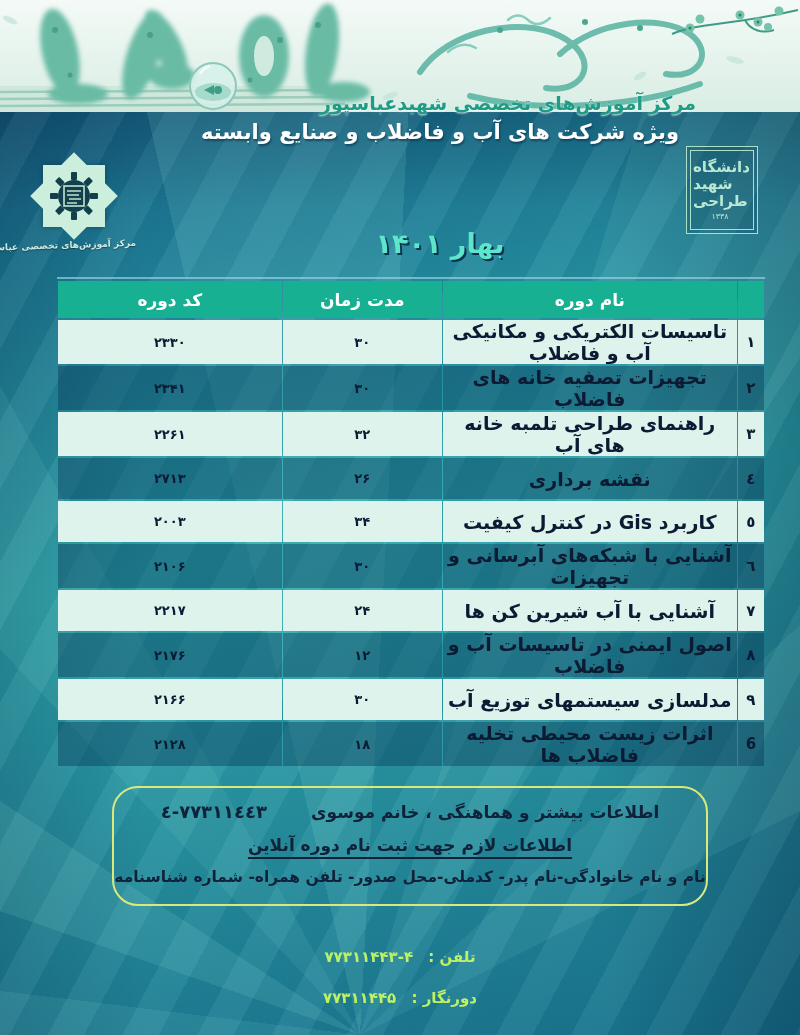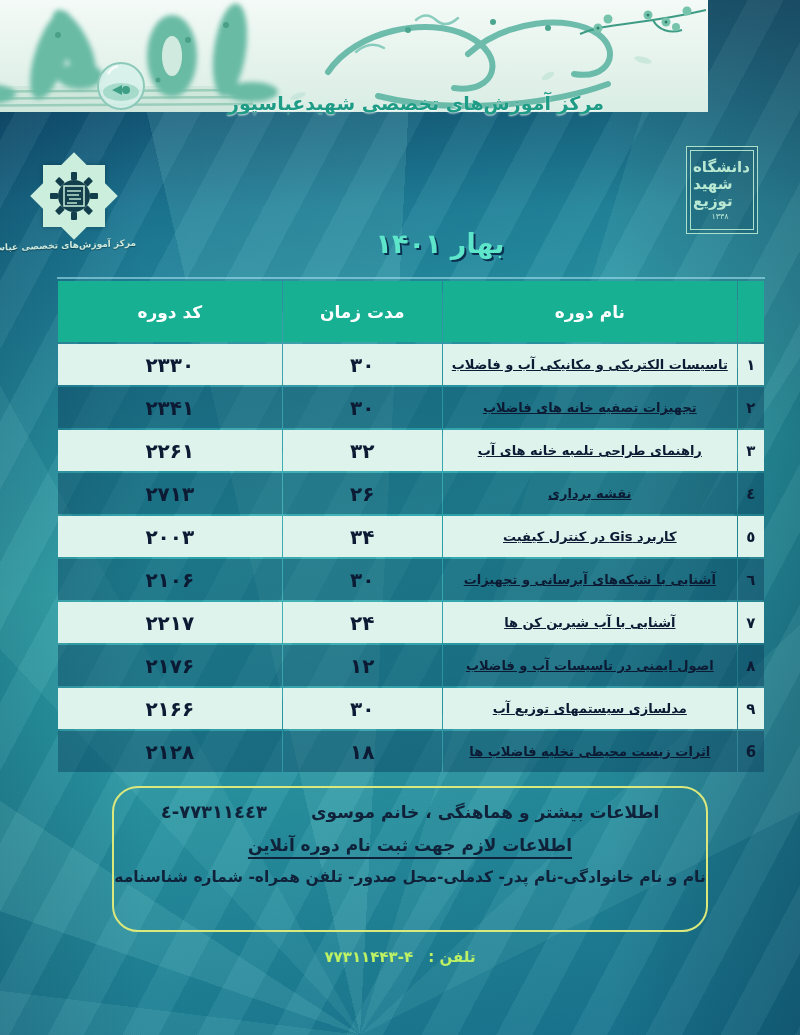--- a/index.html
+++ b/index.html
@@ -35,21 +35,21 @@
         rgba(230,255,250,.05) 0 32px,
         rgba(8,45,70,.05) 32px 66px),
       linear-gradient(180deg, rgba(5,35,58,.45) 0, rgba(5,35,58,0) 20%),
       linear-gradient(90deg, rgba(6,40,66,.22) 0, rgba(6,40,66,0) 18%, rgba(6,40,66,0) 76%, rgba(6,40,66,.33) 100%),
       linear-gradient(168deg,
         #11506d 0%, #166083 10%, #1d7a94 22%, #2996a4 38%,
         #2da7ad 50%, #2b9fa8 60%, #27909e 72%, #1f8195 85%, #17718c 100%);
   }
 
   
-  .banner{position:absolute;top:0;left:0;width:708px;height:112px;}
+  .banner{position:absolute;top:0;left:0;width:800px;height:112px;}
   .banner svg{display:block;}
   .banner-caption{
     position:absolute;top:92px;right:104px;
     font-size:19px;font-weight:bold;color:#1f9c86;
     text-shadow:0 1px 2px rgba(255,255,255,.85);
     white-space:nowrap;
   }
 
   
   .header-text{position:absolute;left:110px;right:30px;text-align:center;}
@@ -87,35 +87,35 @@
   .uni-logo .year{align-self:center;font-size:8px;color:#b9e8d3;margin-top:2px;}
 
   
   table.course-table{
     position:absolute;top:277px;left:57px;width:708px;
     border-collapse:separate;border-spacing:1px 2px;direction:rtl;table-layout:fixed;
     border-top:2px solid rgba(150,215,230,.65);
   }
   .course-table th{
     background:var(--header-green);color:#ffffff;height:37px;
-    font-size:17px;font-weight:bold;text-align:center;padding:12px;
+    font-size:17px;font-weight:bold;text-align:center;padding:0;
   }
   .course-table td{
     height:41px;text-align:center;vertical-align:middle;
     font-weight:bold;color:var(--text-navy);padding:0 4px;overflow:hidden;
   }
   tr.odd td{background:var(--row-mint);}
   tr.even td{background:rgba(8,58,88,.42);}
   td.no{font-size:15px;}
-  td.name{font-size:13px;text-decoration:underline;}
-  td.dur,td.code{font-size:20px;letter-spacing:1px;}
+  td.name{font-size:19px;}
+  td.dur,td.code{font-size:13px;letter-spacing:1px;}
 
   
   .contact-box{
-    position:absolute;left:112px;top:786px;width:596px;height:146px;
+    position:absolute;left:112px;top:786px;width:596px;height:120px;
     border:2px solid var(--box-border);border-radius:26px;box-sizing:border-box;
     text-align:center;color:#10223a;direction:rtl;padding-top:13px;
   }
   .contact-info{font-size:17px;font-weight:bold;margin-bottom:13px;}
   .contact-info .num{margin-right:38px;font-size:18px;}
   .register-title{
     display:inline-block;font-size:17px;font-weight:bold;margin-bottom:13px;
     text-decoration:underline;text-underline-offset:6px;text-decoration-thickness:1.5px;
   }
   .required-fields{font-size:15.5px;font-weight:bold;margin-bottom:15px;}
@@ -219,20 +219,21 @@
       <g fill="#bfe2d6" opacity=".7">
         <ellipse cx="390" cy="96" rx="8" ry="3" transform="rotate(-20 390 96)"></ellipse>
         <ellipse cx="735" cy="60" rx="9" ry="3" transform="rotate(15 735 60)"></ellipse>
         <ellipse cx="640" cy="76" rx="7" ry="3" transform="rotate(-30 640 76)"></ellipse>
         <ellipse cx="10" cy="20" rx="8" ry="3" transform="rotate(25 10 20)"></ellipse>
       </g>
     </svg>
     <div class="banner-caption">مرکز آموزش‌های تخصصی شهیدعباسپور</div>
   </div>
 
+  <div class="header-text audience">ویژه شرکت های آب و فاضلاب و صنایع وابسته</div>
   <div class="header-text season">بهار ۱۴۰۱</div>
 
   <div class="star-logo">
     <div class="star8"></div>
     <svg width="50" height="50" viewBox="0 0 50 50">
       <g fill="#123f4b">
         <circle cx="25" cy="25" r="16"></circle>
         <g>
           <rect x="22" y="1" width="6" height="8" rx="1"></rect>
             <rect x="22" y="41" width="6" height="8" rx="1"></rect>
@@ -252,21 +253,21 @@
           <line x1="18" y1="32" x2="28" y2="32"></line>
       </g>
     </svg>
   </div>
   <div class="star-caption">مرکز آموزش‌های تخصصی عباسپور</div>
 
   <div class="uni-logo">
     <div class="inner">
       <span class="l">دانشگاه</span>
       <span class="l">شهید</span>
-      <span class="l">توزیع</span>
+      <span class="l">طراحی</span>
       <span class="year">۱۳۳۸</span>
     </div>
   </div>
 
   <table class="course-table">
     <colgroup>
         <col style="width:26px">
         <col style="width:292px">
         <col style="width:158px">
         <col style="width:222px">
@@ -349,13 +350,17 @@
     <div>
       <span class="register-title">اطلاعات لازم جهت ثبت نام دوره آنلاین</span>
     </div>
     <div class="required-fields">نام و نام خانوادگی-نام پدر- کدملی-محل صدور- تلفن همراه- شماره شناسنامه</div>
   </div>
 
   <div class="footer-line phone-line">
     <span class="lbl">تلفن :</span>
     <span class="ltr">۷۷۳۱۱۴۴۳-۴</span>
   </div>
+  <div class="footer-line fax-line">
+    <span class="lbl">دورنگار :</span>
+    <span class="ltr">۷۷۳۱۱۴۴۵</span>
+  </div>
 </div>
 
 </body></html>

